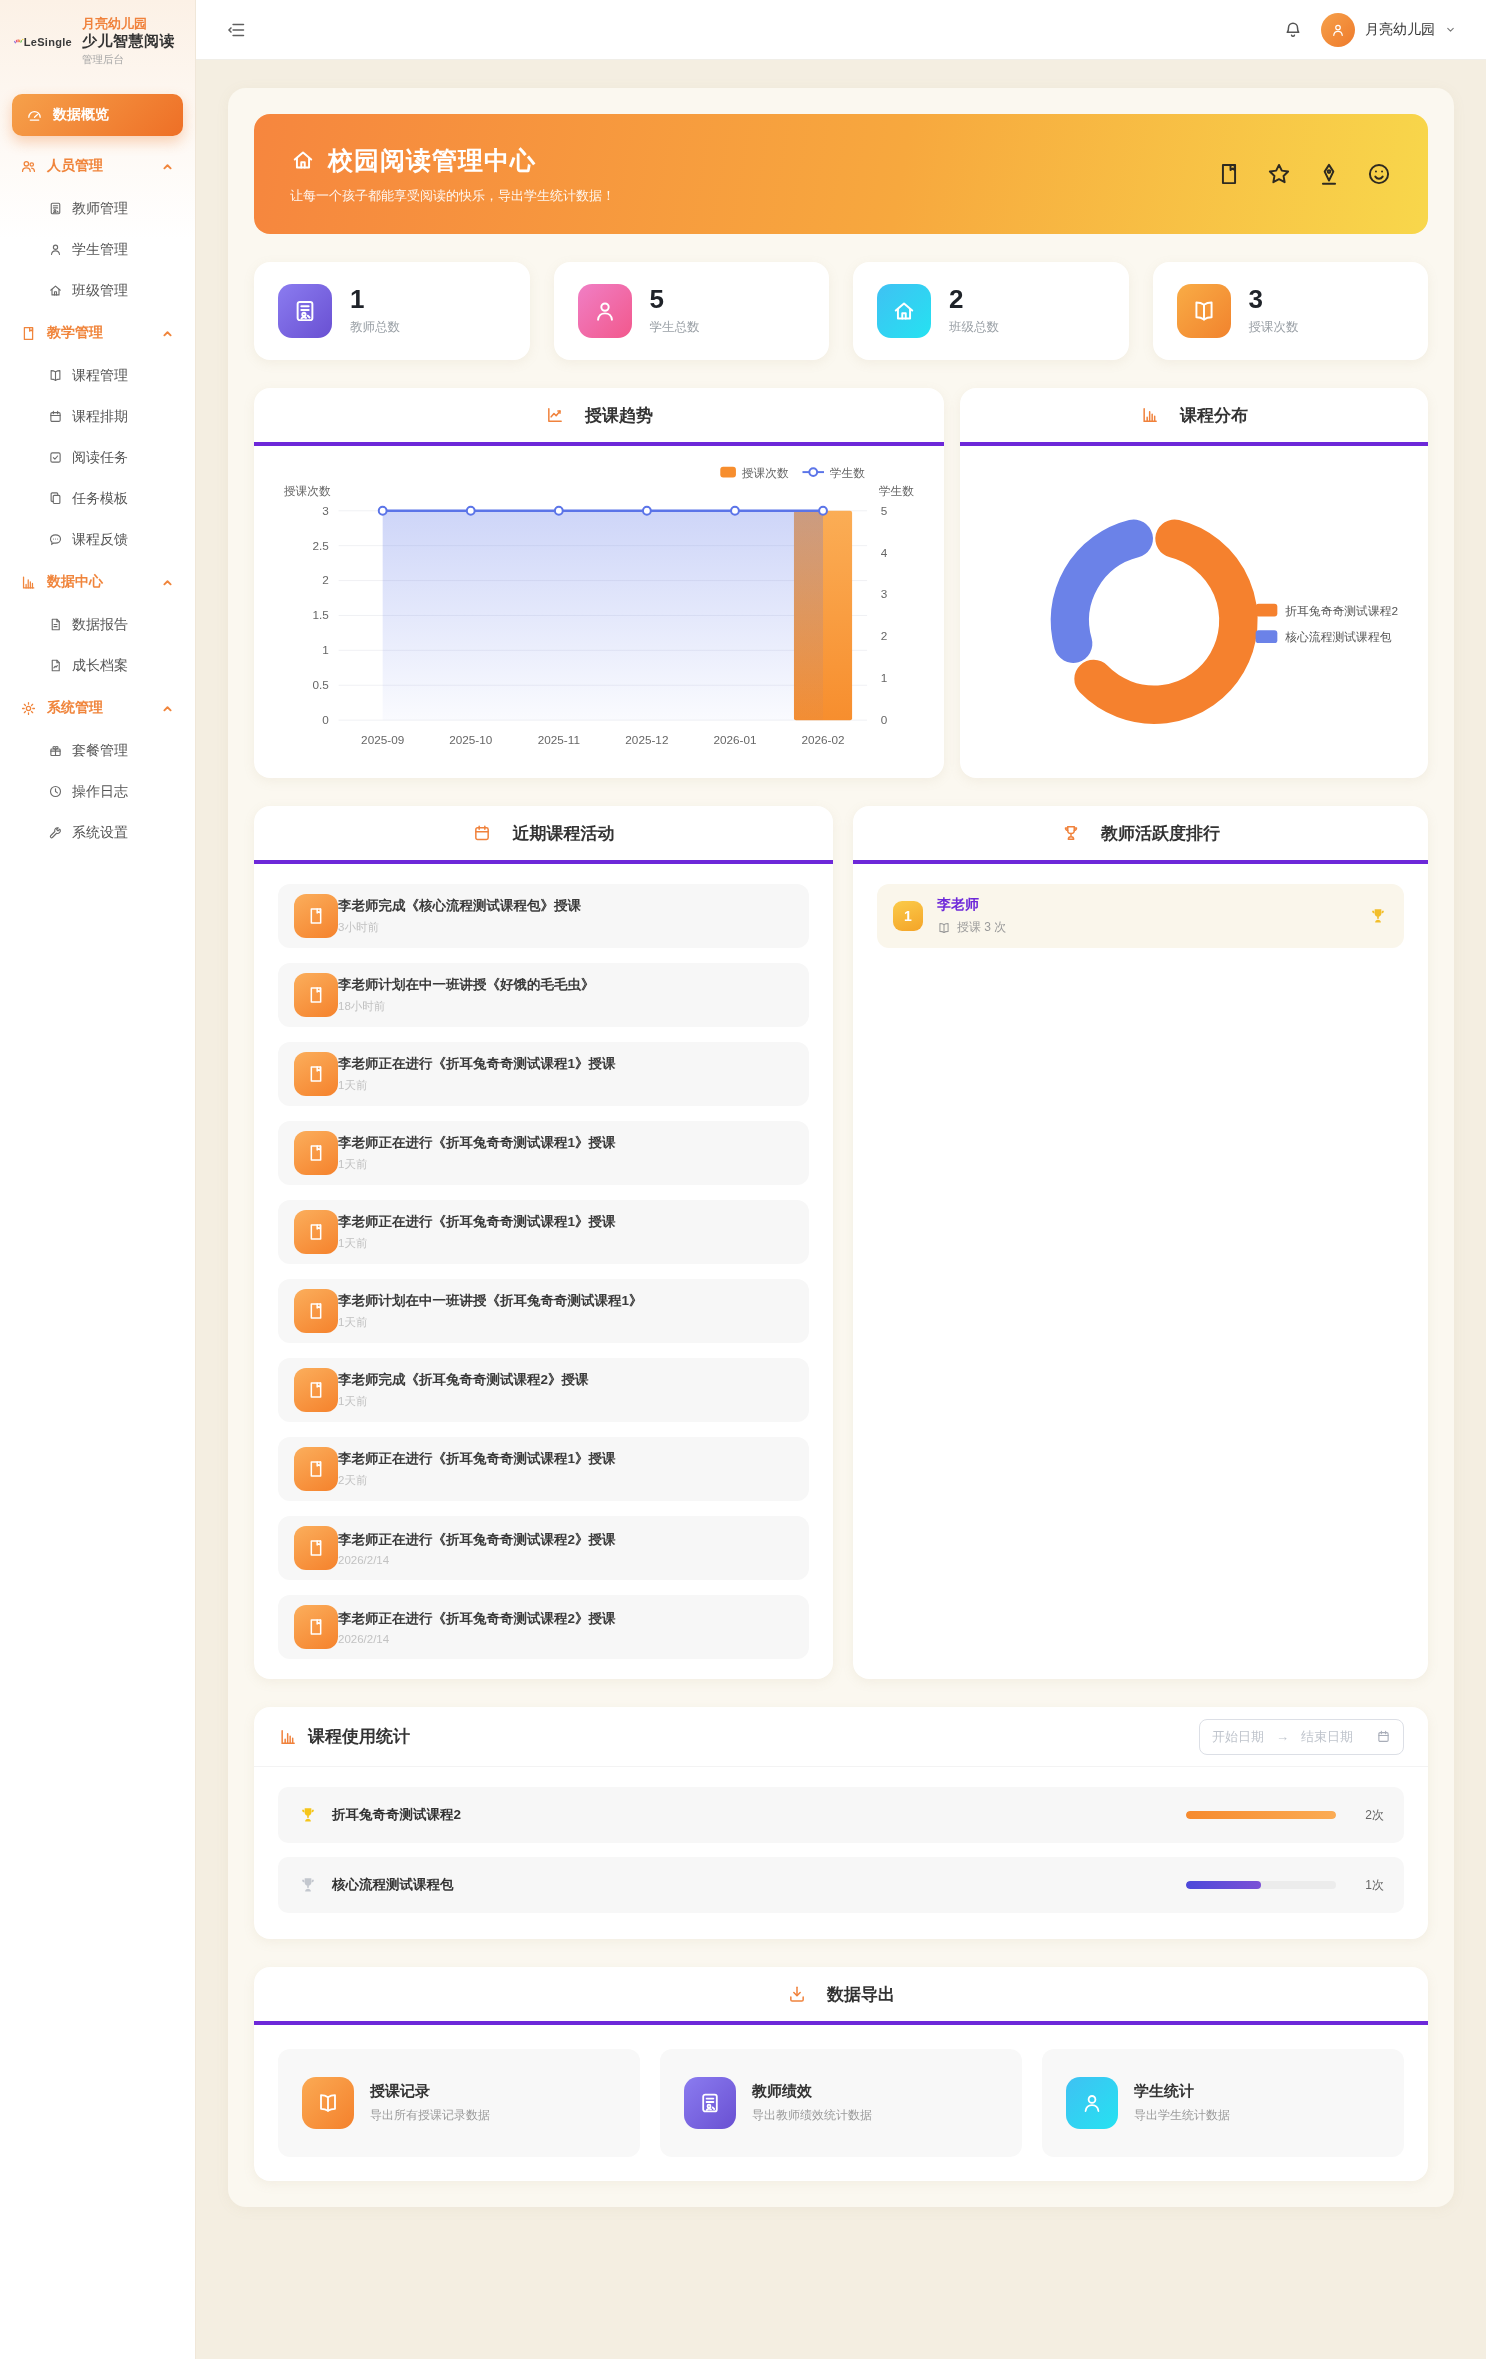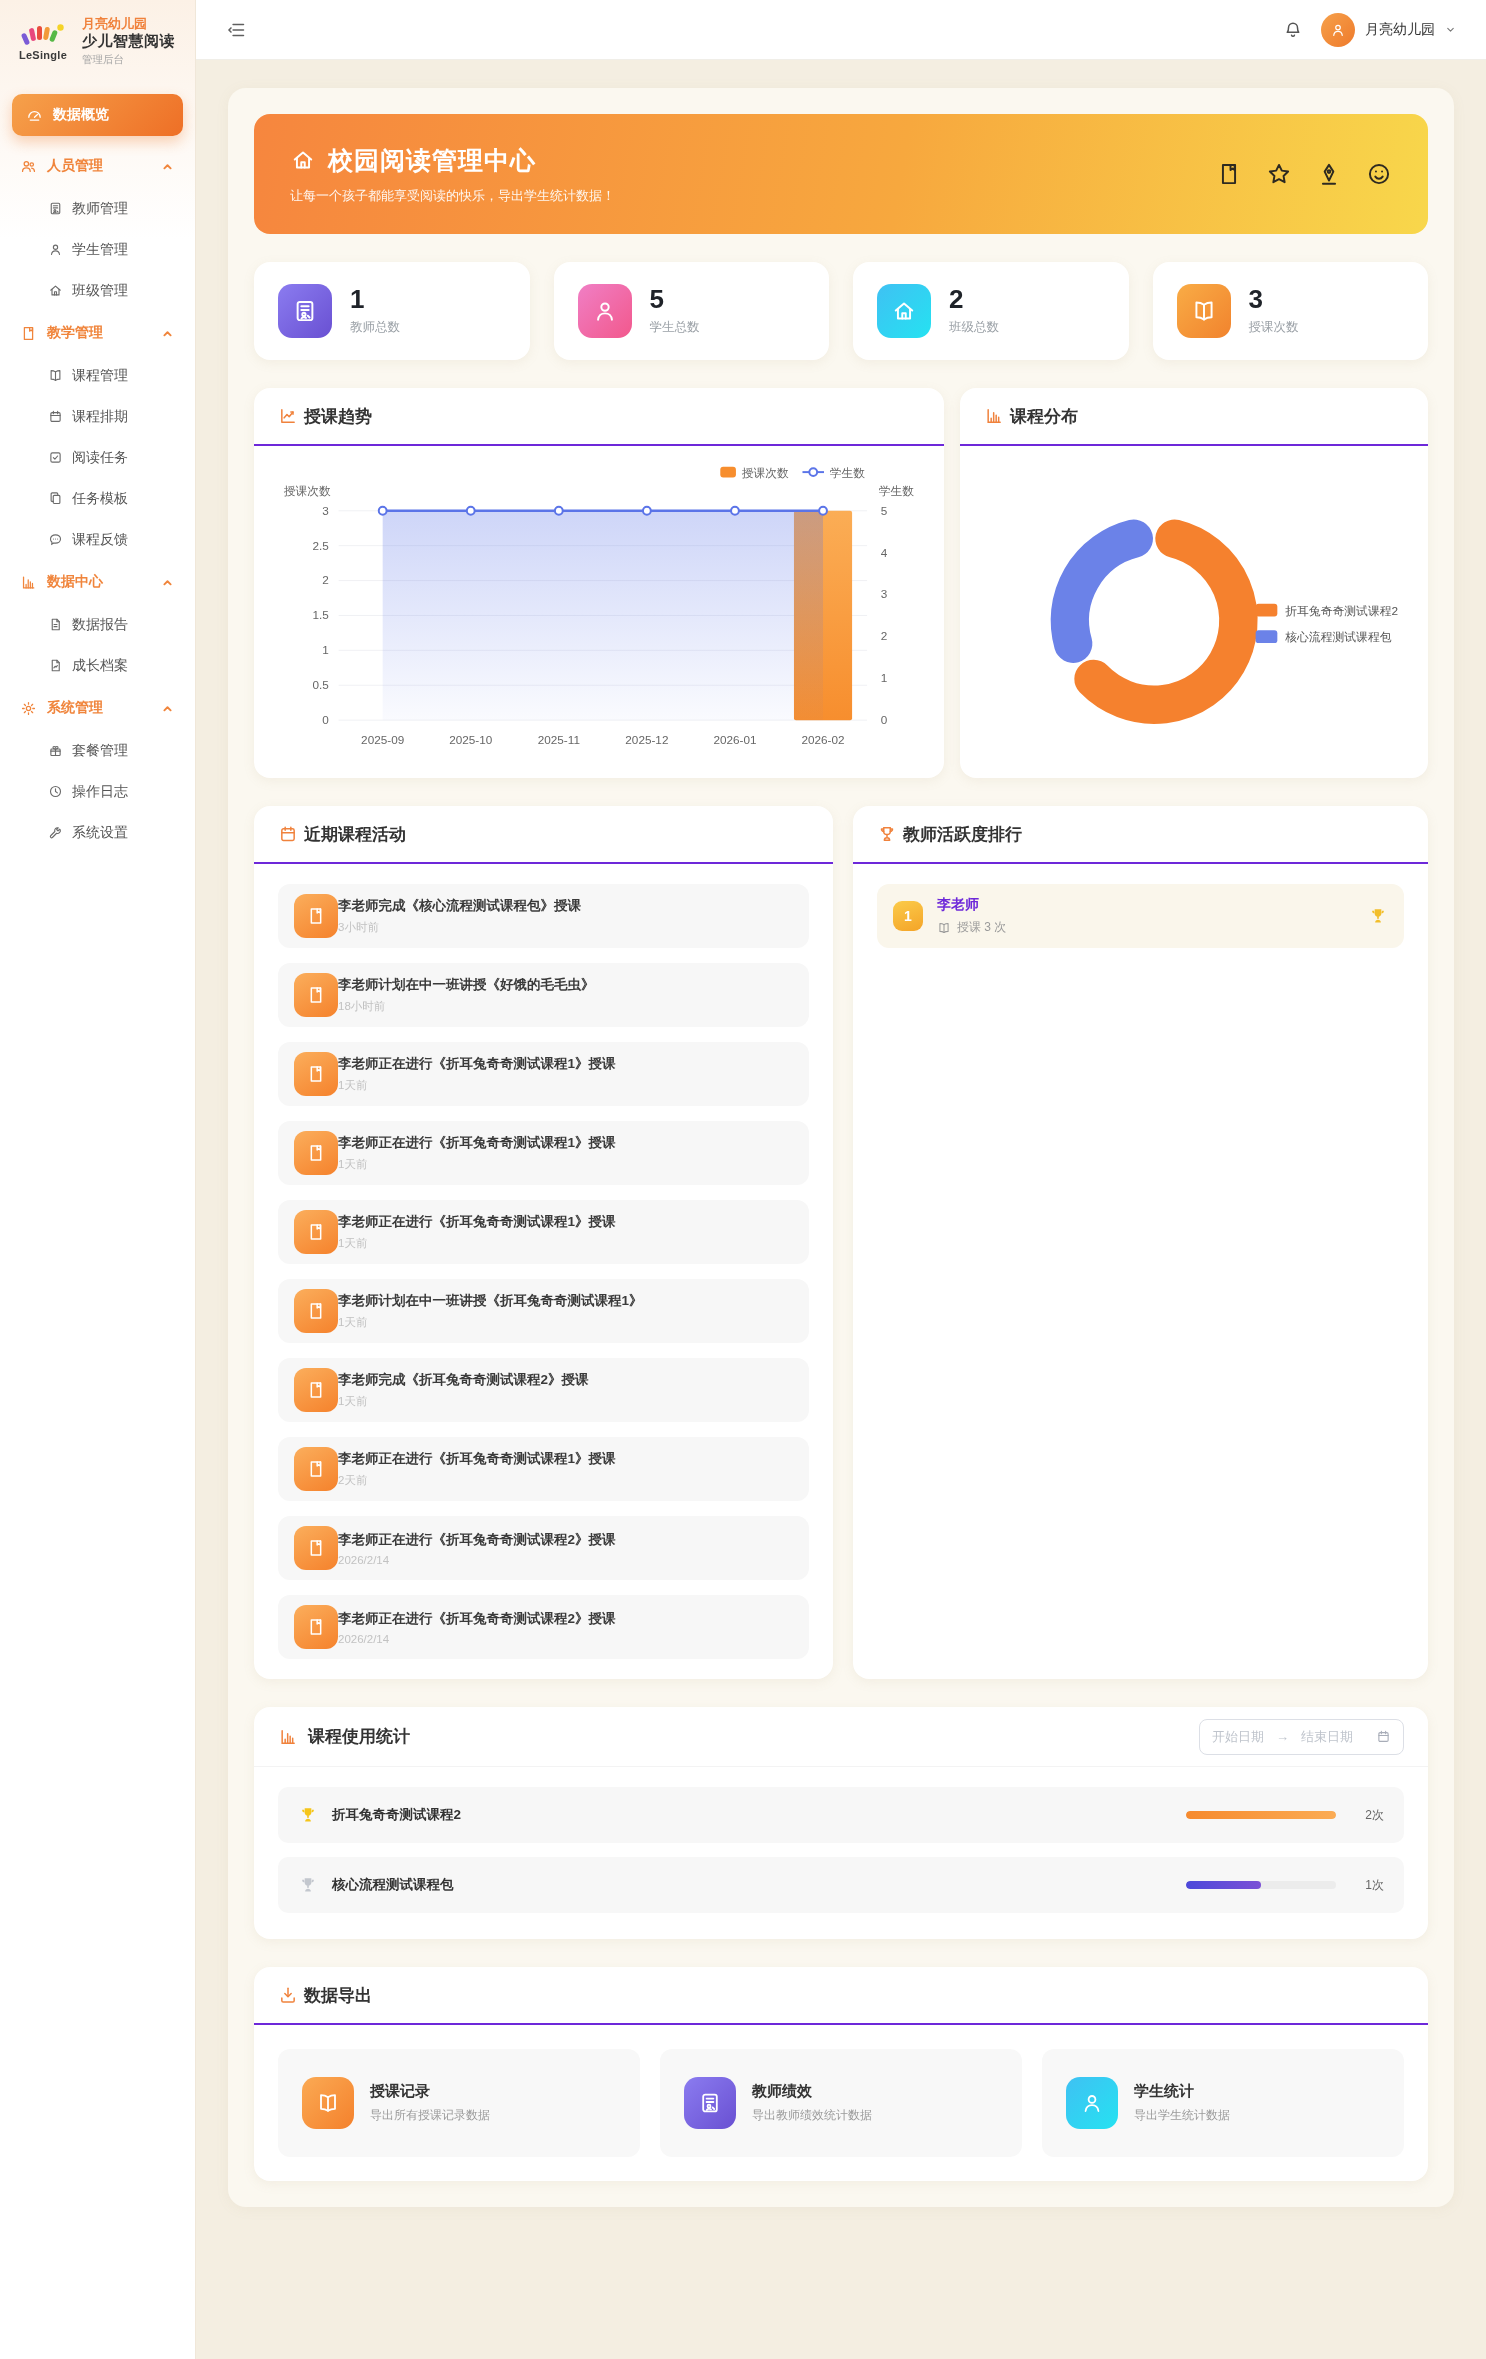--- a/index.html
+++ b/index.html
@@ -10,21 +10,21 @@
     -webkit-font-smoothing:antialiased;
   }
   .app { display:grid; grid-template-columns:196px 1fr; min-height:2359px; }
 
   
   .sidebar {
     background:linear-gradient(180deg,#FCF1E6 0%,#FFFFFF 240px);
     border-right:1px solid #F0E7D9; padding-bottom:30px;
   }
   .side-logo { display:flex; align-items:center; gap:10px; padding:16px 12px 14px 14px; }
-  .logo-mark { display:flex; flex-direction:column; align-items:center; width:58px; }
+  .logo-mark { display:flex; flex-direction:row; align-items:center; width:58px; }
   .logo-mark svg { display:block; }
   .logo-text { font-size:11px; font-weight:700; color:#3A3A3A; margin-top:2px; letter-spacing:.3px; }
   .brand { line-height:1.25; }
   .brand .org { color:#F0823C; font-size:13px; font-weight:700; }
   .brand .prod { color:#333; font-size:15px; font-weight:800; letter-spacing:.5px; }
   .brand .sub { color:#A6A6A6; font-size:10.5px; margin-top:2px; }
   .side-menu { padding:14px 12px 0; }
   .menu-active {
     height:42px; border-radius:10px; display:flex; align-items:center; gap:10px;
     padding:0 14px; color:#fff; font-size:14px; font-weight:600; cursor:pointer;
@@ -74,22 +74,22 @@
   .stats-row { display:grid; grid-template-columns:repeat(4,1fr); gap:24px; margin-top:28px; }
   .stat-card { background:#fff; border-radius:16px; padding:22px 24px; display:flex; gap:18px;
     align-items:center; box-shadow:0 3px 12px rgba(170,150,110,.10); }
   .stat-icon { width:54px; height:54px; border-radius:14px; display:grid; place-items:center; color:#fff; }
   .stat-icon .ic { width:26px; height:26px; }
   .stat-meta { display:flex; flex-direction:column; justify-content:space-between; height:54px; padding:2px 0; }
   .stat-value { font-size:26px; font-weight:800; color:#1F2329; line-height:1; }
   .stat-label { font-size:12.5px; color:#9AA0A6; }
 
   .card { background:#fff; border-radius:16px; box-shadow:0 3px 12px rgba(170,150,110,.10); }
-  .card-head { display:flex; align-items:center; gap:6px; padding:0 24px; height:58px;
-    border-bottom:2px solid #6d28d9; }
+  .card-head { display:flex; align-items:center; gap:20px; padding:0 24px; height:58px;
+    border-bottom:4px solid #6d28d9;justify-content:center; }
   .card-head .ic { width:20px; height:20px; color:#F0823C; }
   .card-title { font-size:17px; font-weight:700; color:#333; }
 
   .charts-row { display:flex; gap:16px; margin-top:28px; }
   .trend-card { flex:700 0 0; }
   .dist-card  { flex:475 0 0; }
   .trend-body { padding:8px 22px 6px; }
   #trend-svg { width:100%; display:block; }
   #donut-svg { width:100%; display:block; }
   .tick { font-size:12px; fill:#666; font-family:"Liberation Sans","DejaVu Sans",sans-serif; }

